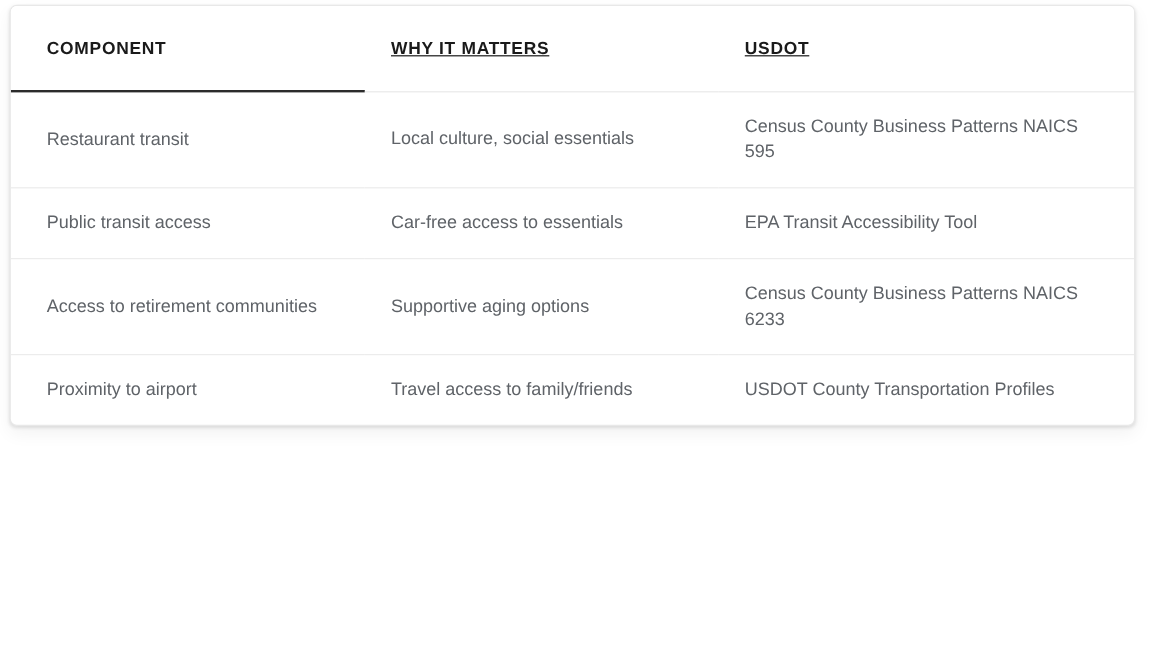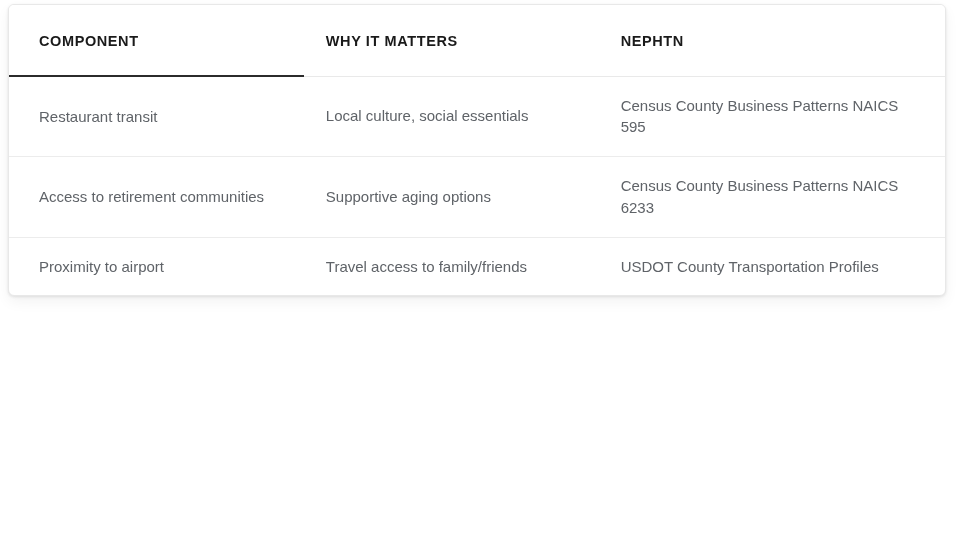--- a/index.html
+++ b/index.html
@@ -56,20 +56,21 @@
     box-sizing: border-box;
   }
 
   thead th.col-component {
     border-bottom: 2px solid #2b2b2b;
   }
 
   thead th.col-why,
   thead th.col-source {
     padding-left: 22px;
+    text-decoration: underline;
   }
 
   tbody td {
     font-size: 15px;
     color: #5f6368;
     line-height: 1.45;
     padding: 18px 18px 18px 30px;
     border-bottom: 1px solid #ececec;
     vertical-align: middle;
     box-sizing: border-box;
@@ -93,28 +94,33 @@
     <table class="comp-table">
       <colgroup>
         <col class="c1">
         <col class="c2">
         <col class="c3">
       </colgroup>
       <thead>
         <tr>
           <th class="col-component">COMPONENT</th>
           <th class="col-why">WHY IT MATTERS</th>
-          <th class="col-source">NEPHTN</th>
+          <th class="col-source">USDOT</th>
         </tr>
       </thead>
       <tbody>
         <tr>
           <td class="cell-component">Restaurant transit</td>
           <td class="cell-why">Local culture, social essentials</td>
           <td class="cell-source">Census County Business Patterns NAICS 595</td>
+        </tr>
+        <tr>
+          <td class="cell-component">Public transit access</td>
+          <td class="cell-why">Car-free access to essentials</td>
+          <td class="cell-source">EPA Transit Accessibility Tool</td>
         </tr>
         <tr>
           <td class="cell-component">Access to retirement communities</td>
           <td class="cell-why">Supportive aging options</td>
           <td class="cell-source">Census County Business Patterns NAICS 6233</td>
         </tr>
         <tr>
           <td class="cell-component">Proximity to airport</td>
           <td class="cell-why">Travel access to family/friends</td>
           <td class="cell-source">USDOT County Transportation Profiles</td>

